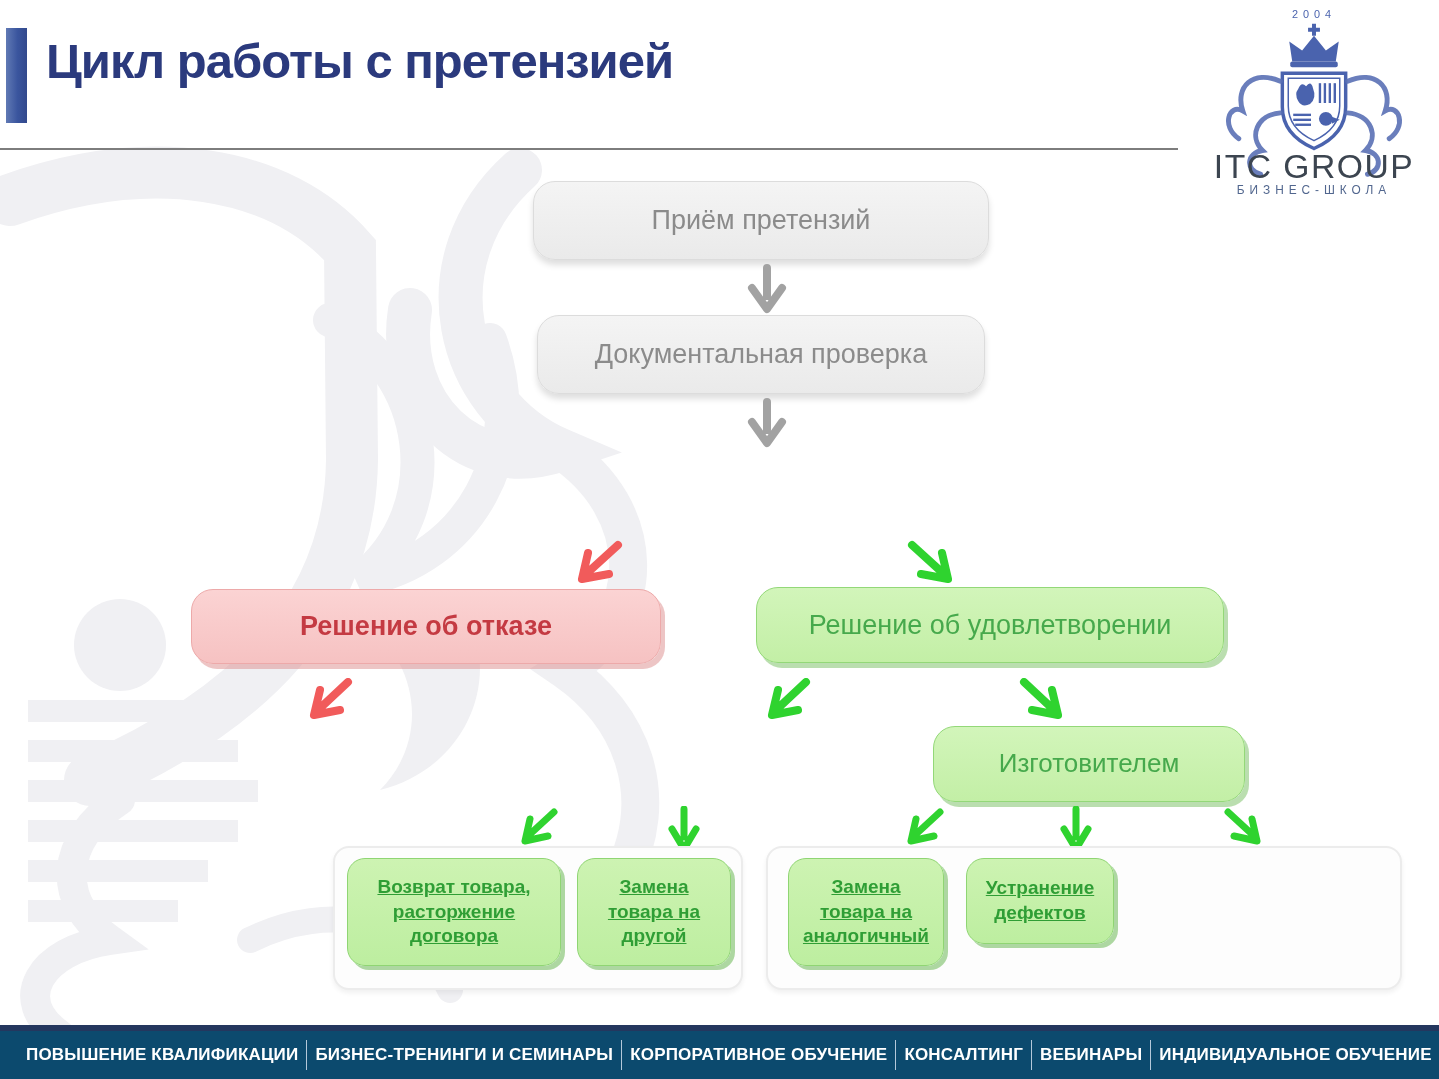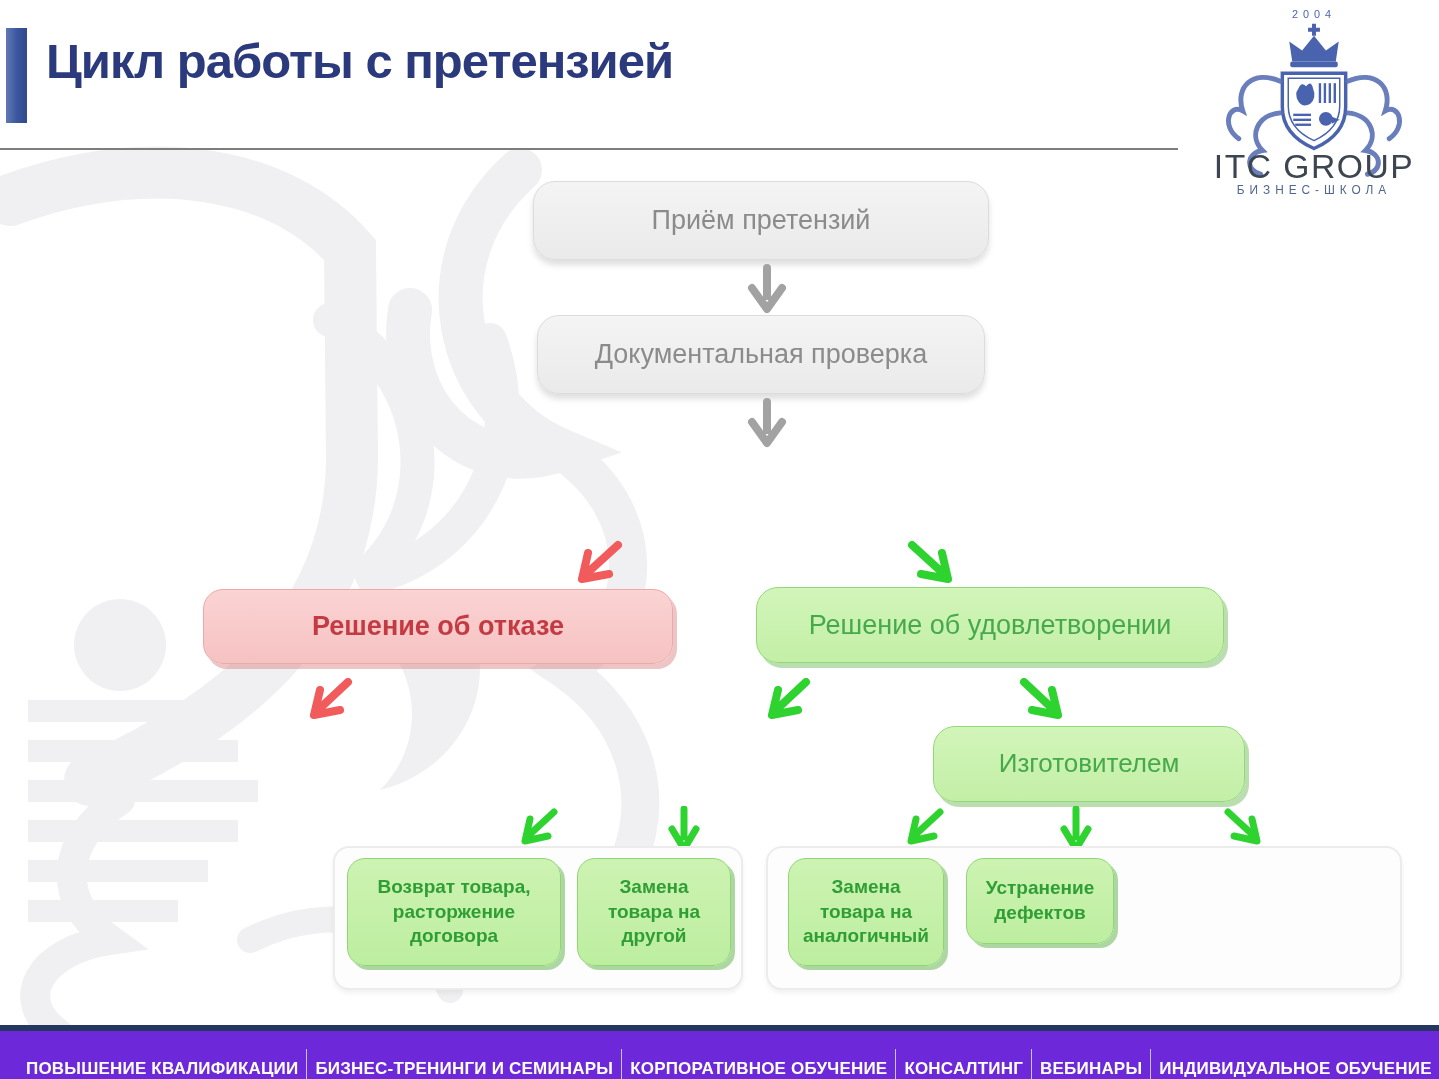--- a/index.html
+++ b/index.html
@@ -40,32 +40,32 @@
   }
   .node.green{
     background:linear-gradient(180deg,#d2f5ba 0%,#c3efa6 100%);
     border:1px solid #93d878;color:#46a94c;font-size:27px;
     box-shadow:4px 5px 0 rgba(130,195,110,.55);
   }
   .node.leaf{
     background:linear-gradient(180deg,#cdf3b2 0%,#bdeea0 100%);
     border:1px solid #8fd573;color:#2f9e35;font-size:19px;font-weight:bold;
     border-radius:18px;box-shadow:4px 4px 0 rgba(120,190,100,.6);
-    white-space:pre-line;line-height:1.3;
+    white-space:pre-line;line-height:1.3;text-decoration:underline;
   }
   .group-box{
     position:absolute;background:#fdfdfd;border:2px solid #ececec;border-radius:16px;
     box-shadow:0 3px 5px rgba(0,0,0,.06);
   }
   .arrow{position:absolute;}
   
   .footer{
     position:absolute;left:0;bottom:0;width:100%;height:54px;box-sizing:border-box;
-    border-top:6px solid #24375e;background:#6d28d9;
-    display:flex;align-items:flex-end;justify-content:space-between;
+    border-top:6px solid #24375e;background:#0c4a6e;
+    display:flex;align-items:center;justify-content:space-between;
     padding:0 26px;
   }
   .footer-item{color:#ffffff;font-size:17px;font-weight:bold;white-space:nowrap;letter-spacing:.2px;}
   .footer-div{width:1px;height:30px;background:rgba(223,231,245,.8);flex:0 0 1px;margin:0 8px;}
 </style>
 </head>
 <body>
 
 <div class="slide">
 
@@ -140,21 +140,21 @@
   </svg>
 
 
   <svg class="arrow" style="left:570px;top:540px;" width="54" height="46">
     <path d="M48 5 L15 35 M18 13 L12 39 L39 34" fill="none" stroke="#f15b5b" stroke-width="8" stroke-linecap="round" stroke-linejoin="round"></path>
   </svg>
   <svg class="arrow" style="left:906px;top:540px;" width="54" height="46">
     <path d="M6 5 L39 35 M36 13 L42 39 L15 34" fill="none" stroke="#2fd32f" stroke-width="8" stroke-linecap="round" stroke-linejoin="round"></path>
   </svg>
 
-  <div class="node pink" style="left:203px;top:589px;width:468px;height:73px;border-radius:20px;">Решение об отказе</div>
+  <div class="node pink" style="left:191px;top:589px;width:468px;height:73px;">Решение об отказе</div>
   <div class="node green" style="left:756px;top:587px;width:466px;height:74px;">Решение об удовлетворении</div>
 
   <svg class="arrow" style="left:302px;top:678px;" width="52" height="44">
     <path d="M46 4 L15 33 M18 12 L12 37 L38 32" fill="none" stroke="#f15b5b" stroke-width="8" stroke-linecap="round" stroke-linejoin="round"></path>
   </svg>
   <svg class="arrow" style="left:760px;top:678px;" width="52" height="44">
     <path d="M46 4 L15 33 M18 12 L12 37 L38 32" fill="none" stroke="#2fd32f" stroke-width="8" stroke-linecap="round" stroke-linejoin="round"></path>
   </svg>
   <svg class="arrow" style="left:1018px;top:678px;" width="52" height="44">
     <path d="M6 4 L37 33 M34 12 L40 37 L14 32" fill="none" stroke="#2fd32f" stroke-width="8" stroke-linecap="round" stroke-linejoin="round"></path>

